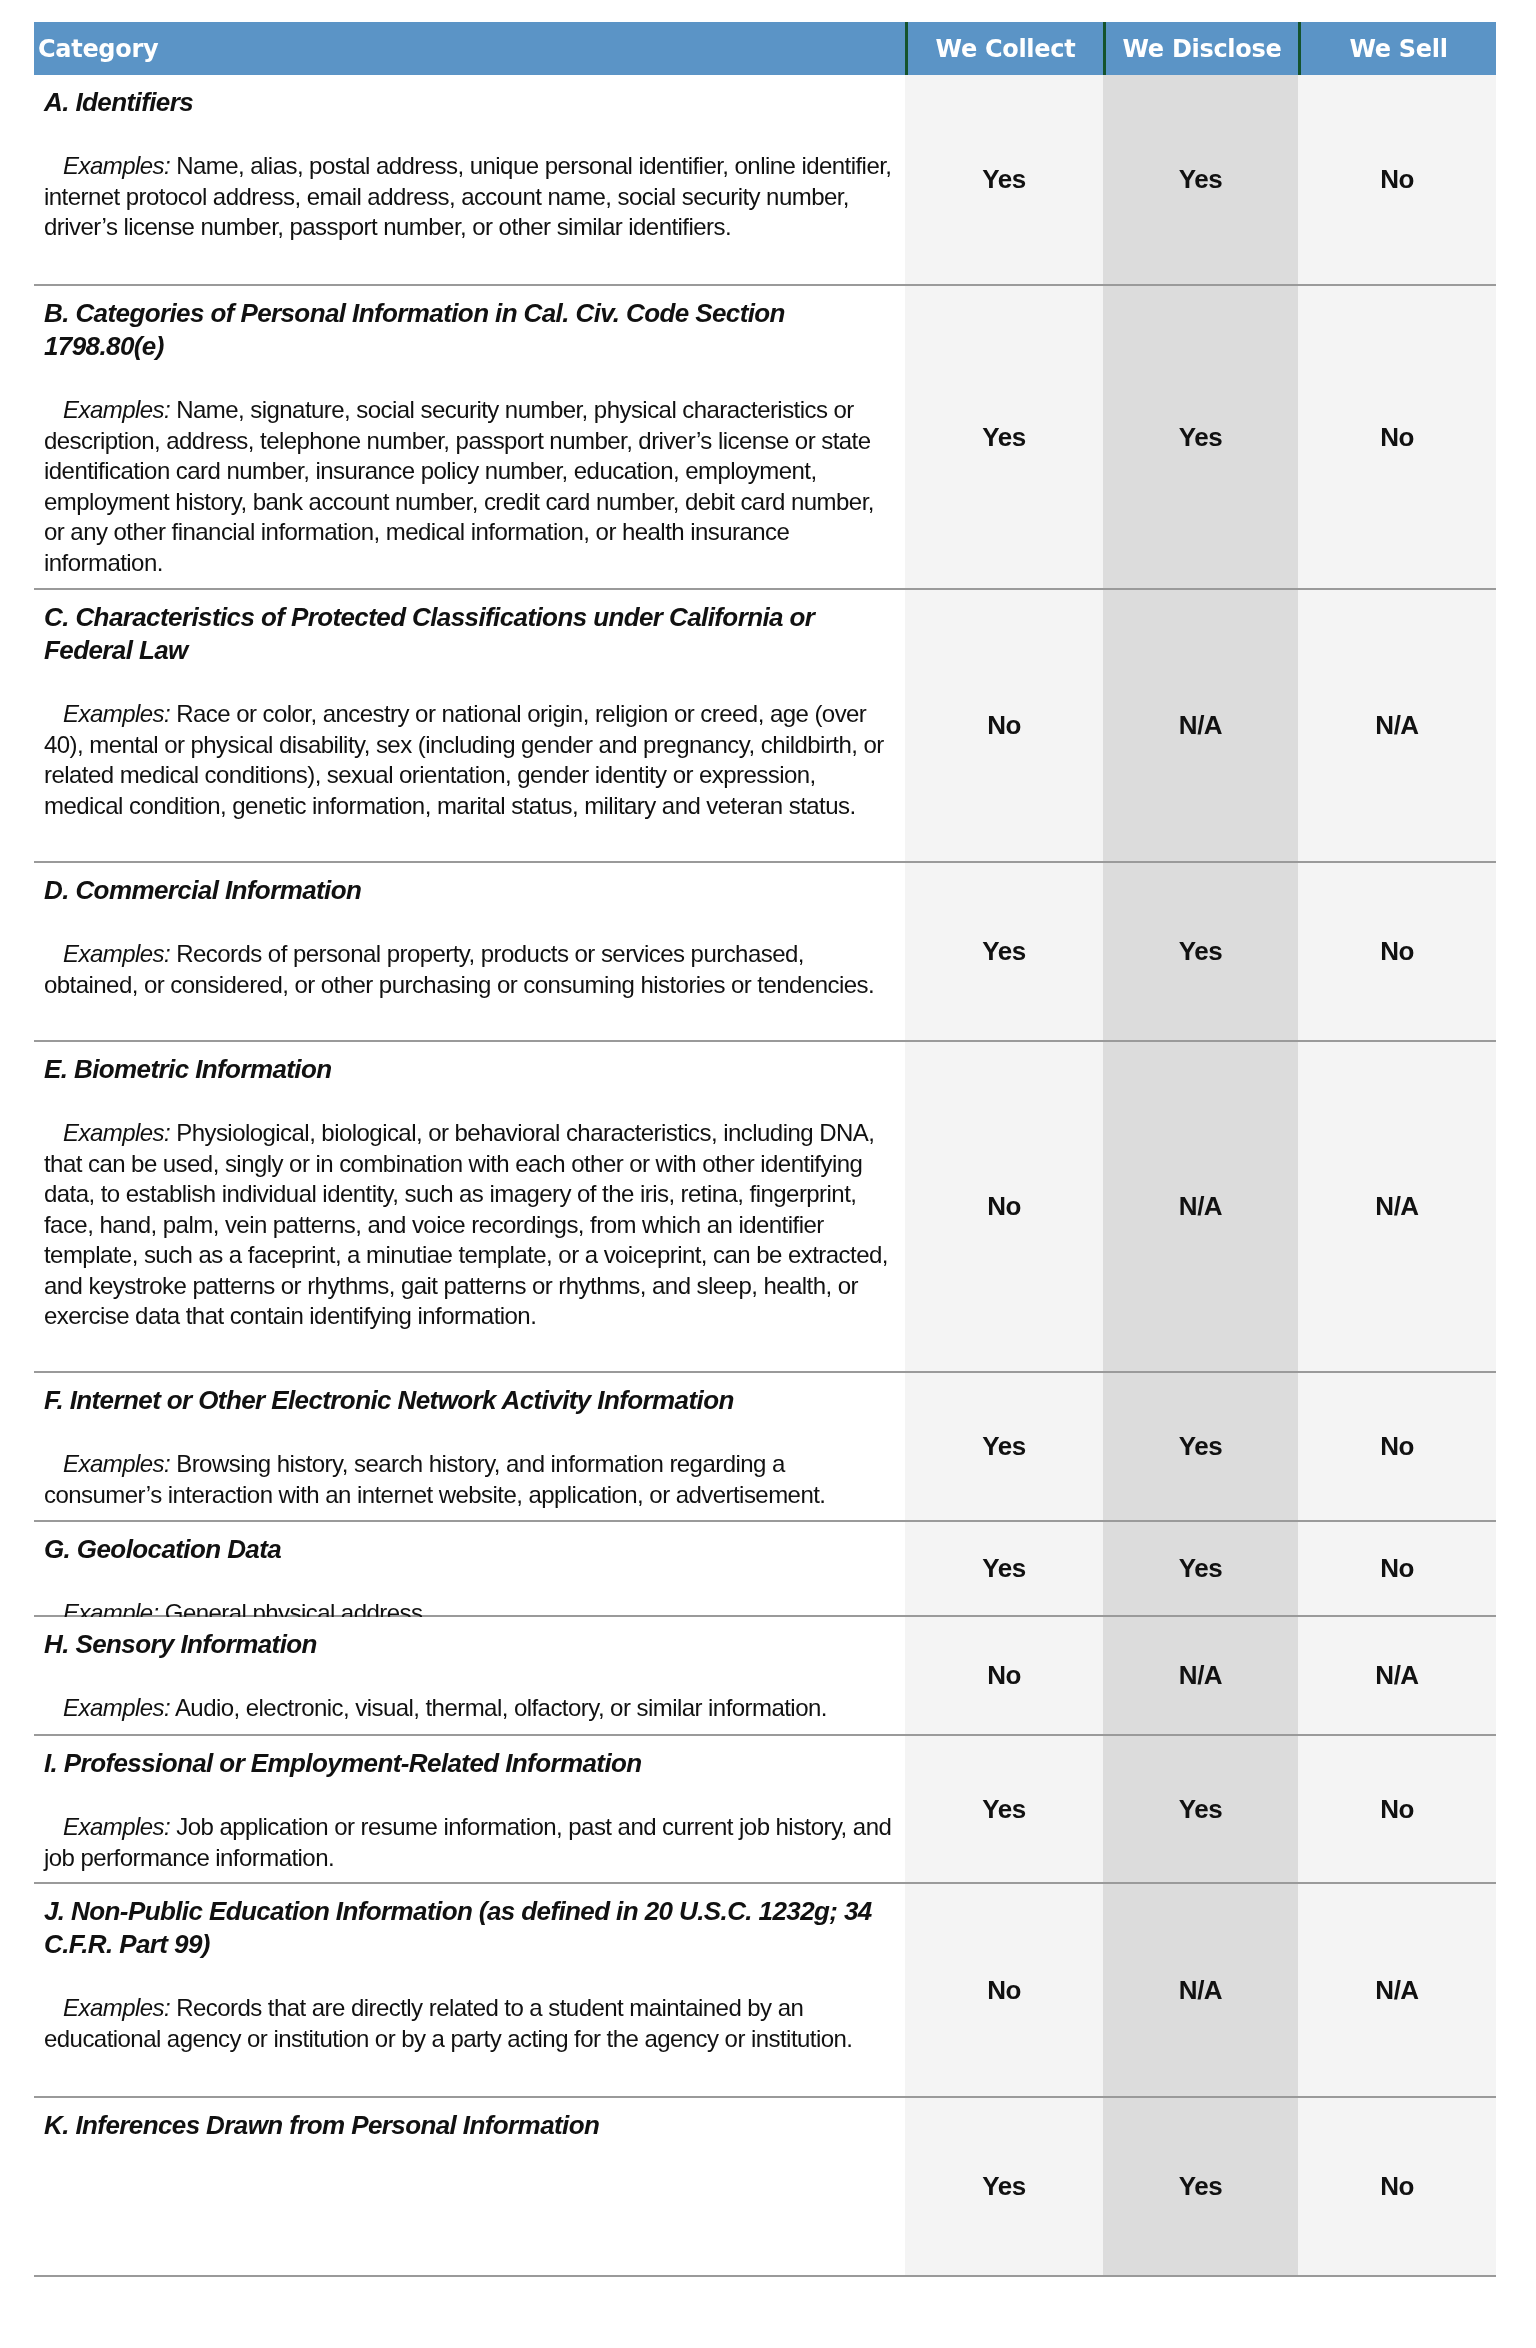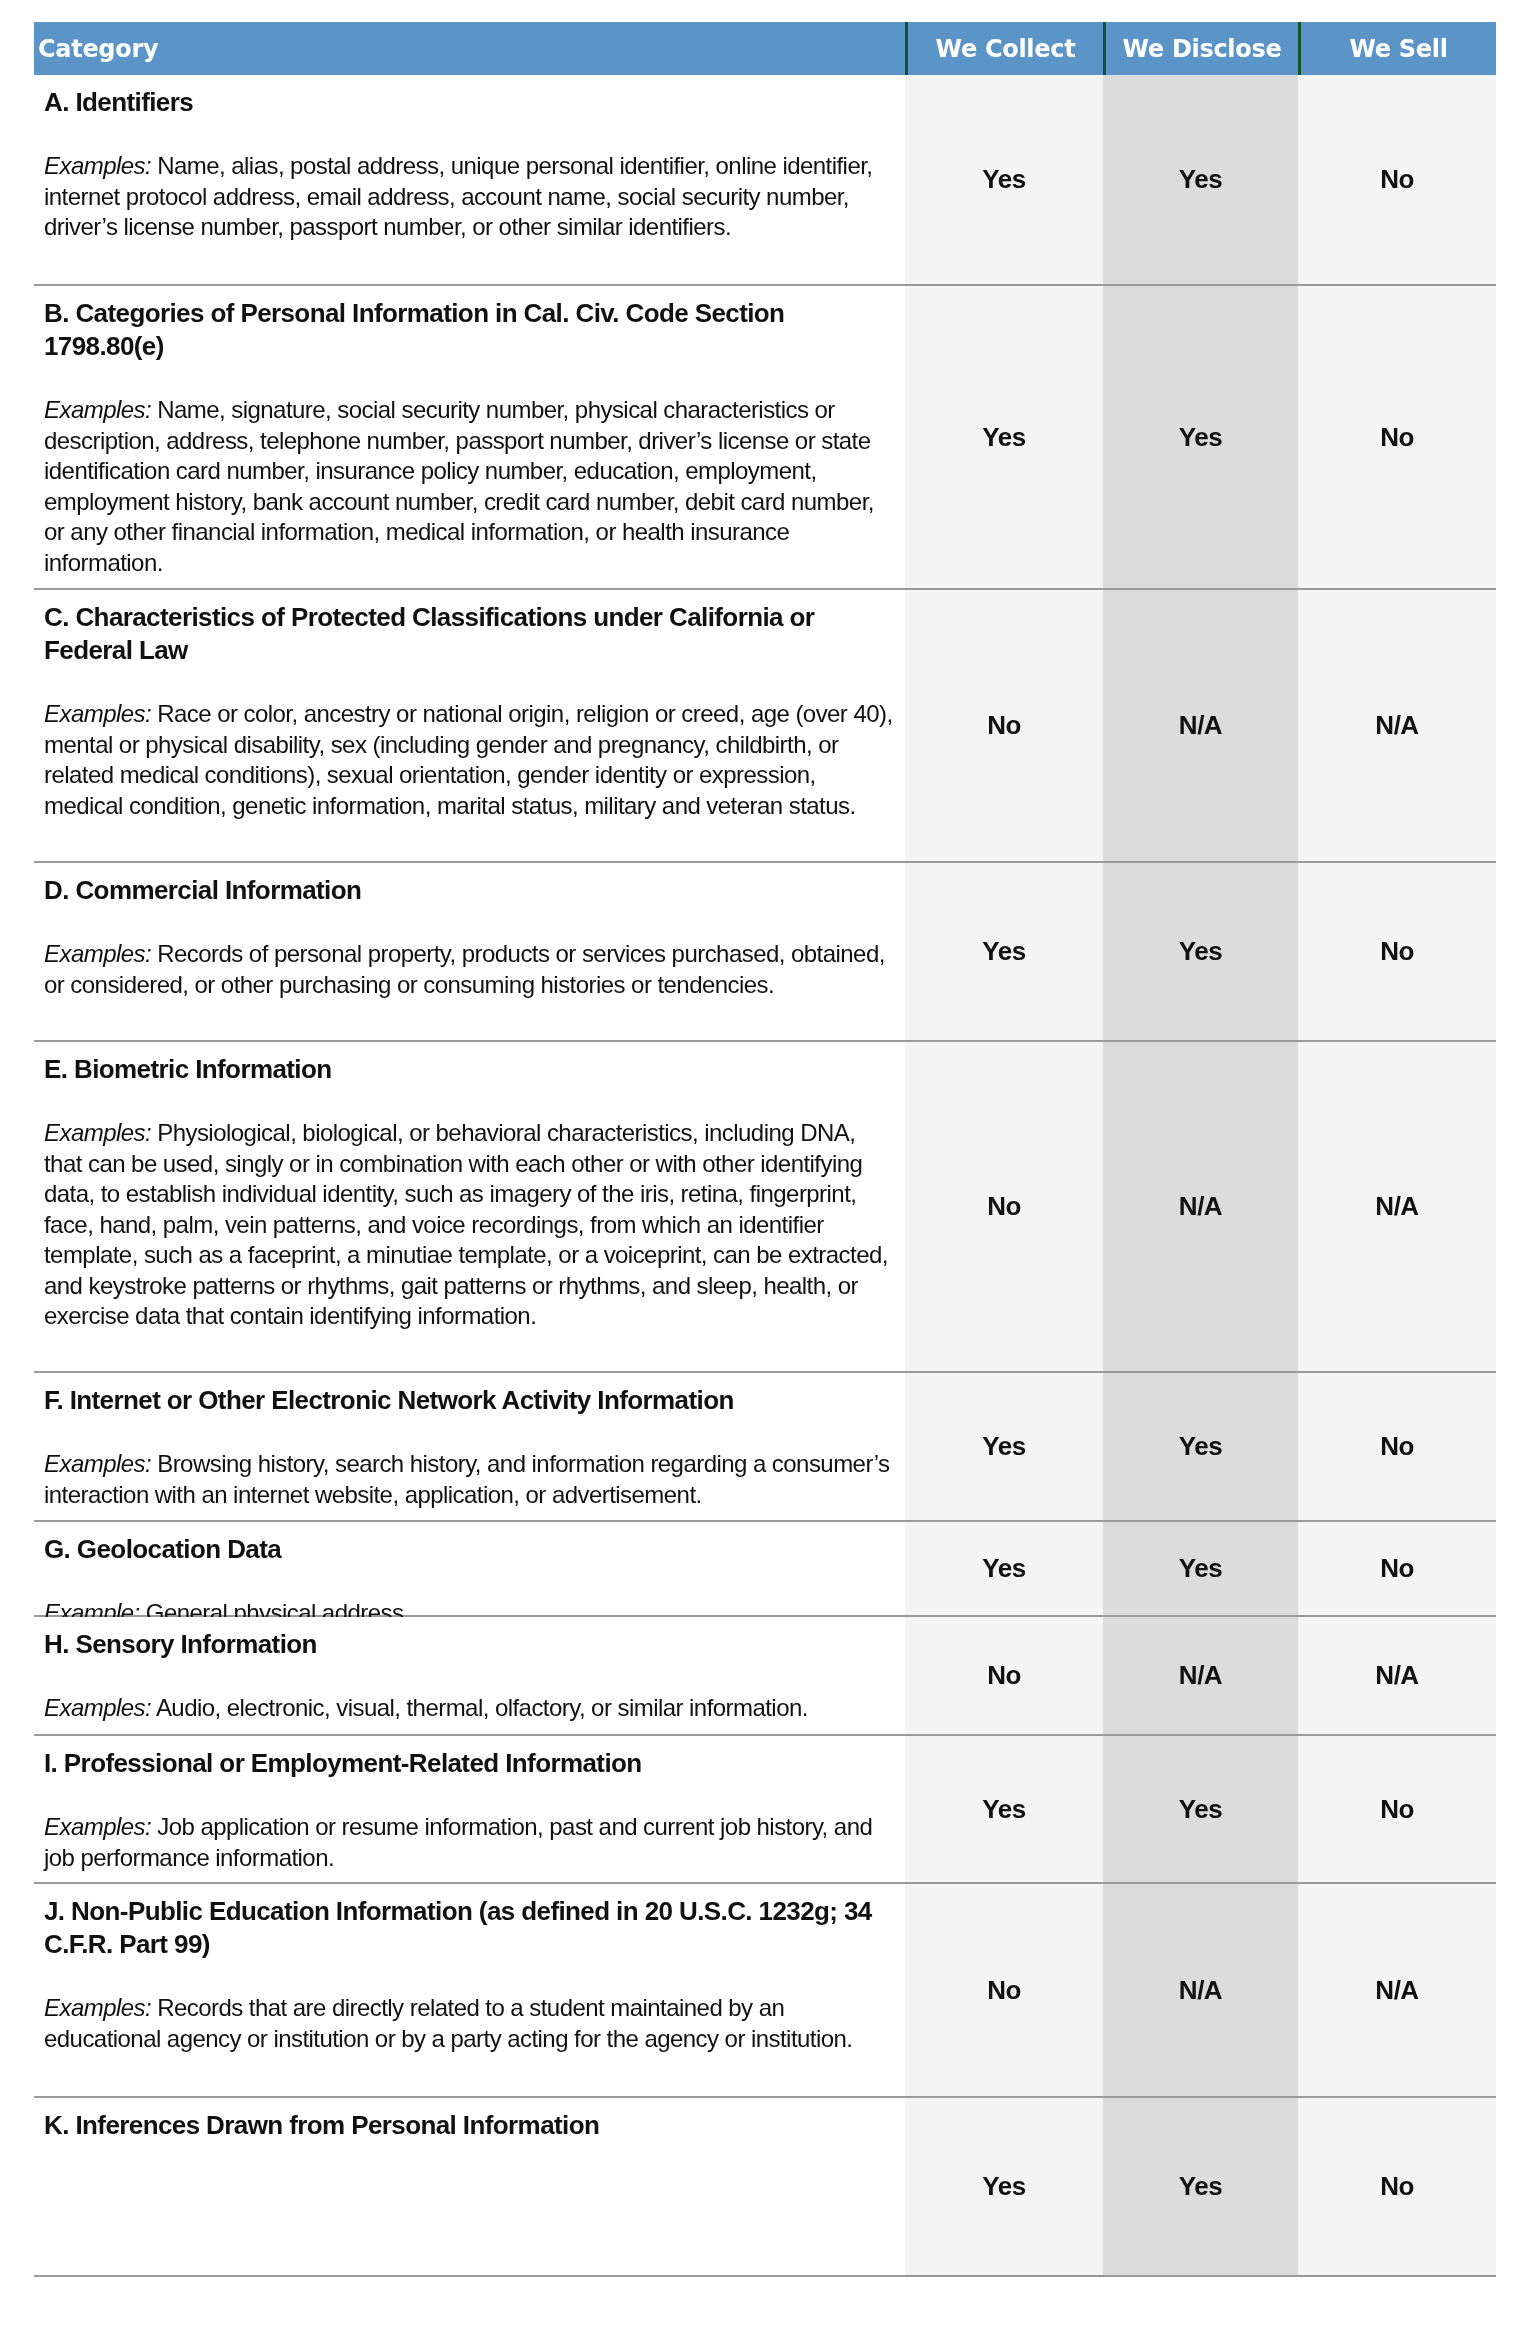--- a/index.html
+++ b/index.html
@@ -13,23 +13,23 @@
   .hdr .v { justify-content: center; border-left: 3px solid #14532d; box-sizing: border-box; }
   .col-collect { width: 198px; }
   .col-disclose { width: 195px; }
   .col-sell { width: 198px; }
   .row { display: flex; border-bottom: 2px solid #9a9a9a; box-sizing: border-box; }
   .row .cat { width: 871px; padding: 11px 10px 8px 10px; box-sizing: border-box; background: #fff; }
   .row .v { display: flex; align-items: center; justify-content: center;
             font-weight: bold; font-size: 26px; letter-spacing: -0.5px; box-sizing: border-box; }
   .row .col-collect, .row .col-sell { background: #f4f4f4; }
   .row .col-disclose { background: #dcdcdc; }
-  .title { font-weight: bold; font-size: 26px; line-height: 33px; letter-spacing: -0.6px; }
+  .title { font-weight: bold; font-size: 26px; line-height: 33px; letter-spacing: -0.6px; font-style: italic; }
   .desc { margin-top: 32px; font-size: 24px; line-height: 30.5px; letter-spacing: -0.55px; }
-  .desc .lbl { font-style: italic; }
+  .desc .lbl { font-style: italic; margin-left: 19px; }
 </style>
 </head>
 <body>
 
 <div class="table">
   <div class="hdr">
     <div class="c cat">Category</div>
     <div class="c v col-collect">We Collect</div>
     <div class="c v col-disclose">We Disclose</div>
     <div class="c v col-sell">We Sell</div>

